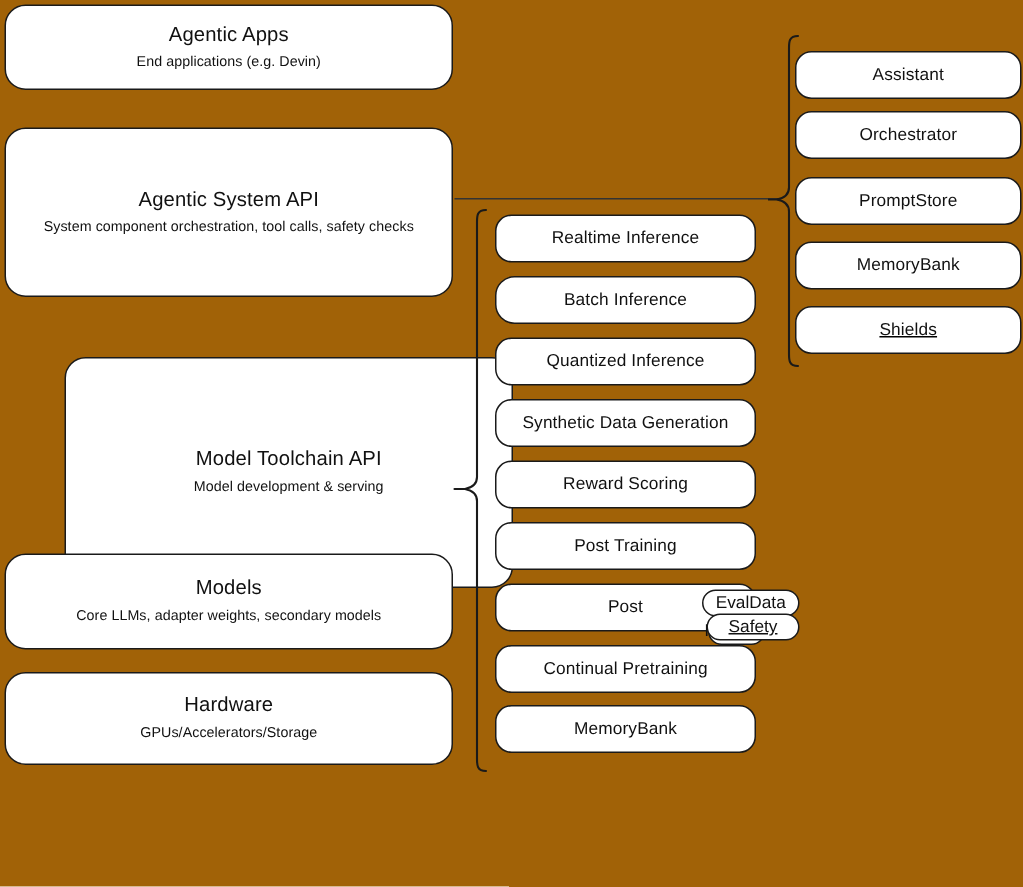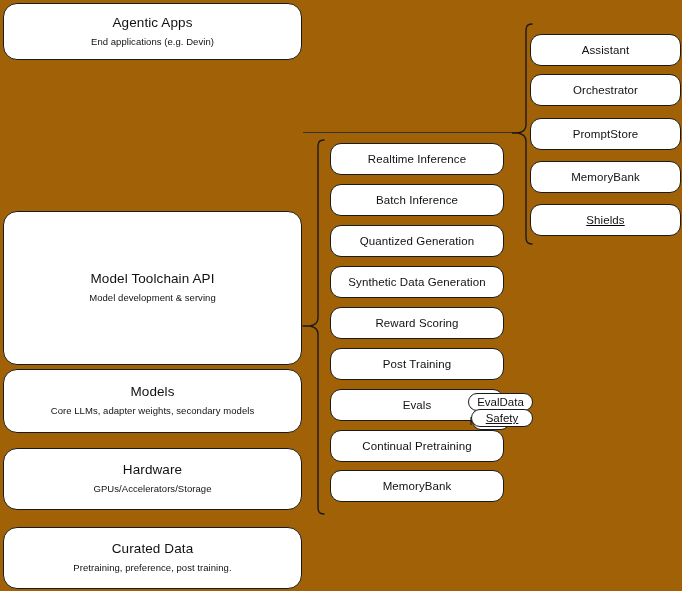--- a/index.html
+++ b/index.html
@@ -98,77 +98,77 @@
 </head>
 <body>
 
 <div id="canvas">
 
   <div class="box layer-box" style="top:3px; height:57px;">
     <div class="title">Agentic Apps</div>
     <div class="subtitle">End applications (e.g. Devin)</div>
   </div>
 
-
-  <div class="box layer-box" style="top:211px; height:154px;">
+  <div class="box layer-box" style="top:85px; height:113px;">
+    <div class="title">Agentic System API</div>
+    <div class="subtitle">System component orchestration, tool calls, safety checks</div>
+  </div>
+
+  <div class="box layer-box" style="top:238px; height:154px;margin-left:40px;">
     <div class="title">Model Toolchain API</div>
     <div class="subtitle">Model development &amp; serving</div>
   </div>
 
   <div class="box layer-box" style="top:369px; height:64px;">
     <div class="title">Models</div>
     <div class="subtitle">Core LLMs, adapter weights, secondary models</div>
   </div>
 
   <div class="box layer-box" style="top:448px; height:62px;">
     <div class="title">Hardware</div>
     <div class="subtitle">GPUs/Accelerators/Storage</div>
   </div>
 
-  <div class="box layer-box" style="top:527px; height:62px;">
-    <div class="title">Curated Data</div>
-    <div class="subtitle">Pretraining, preference, post training.</div>
-  </div>
 
   <div class="hline" style="left:303px; top:132px; width:217px;"></div>
 
   <div class="bracket" style="left:302px; top:138px; width:24px; height:378px;">
     <svg width="24" height="378" viewBox="0 0 24 378" fill="none">
       <path d="M22 2 C16 2, 16 6, 16 10 L16 180 C16 185, 13 187, 8 188 C13 189, 16 191, 16 196 L16 368 C16 372, 16 376, 22 376" stroke="#1a1a1a" stroke-width="1.4" fill="none" stroke-linecap="round"></path>
       <path d="M8 188 L1 188" stroke="#1a1a1a" stroke-width="1.4" stroke-linecap="round"></path>
     </svg>
   </div>
 
   <div class="bracket" style="left:512px; top:22px; width:22px; height:224px;">
     <svg width="22" height="224" viewBox="0 0 22 224" fill="none">
       <path d="M20 2 C14 2, 14 6, 14 10 L14 103 C14 108, 11 110, 6 111 C11 112, 14 114, 14 119 L14 214 C14 218, 14 222, 20 222" stroke="#1a1a1a" stroke-width="1.4" fill="none" stroke-linecap="round"></path>
       <path d="M6 111 L0 111" stroke="#1a1a1a" stroke-width="1.4" stroke-linecap="round"></path>
     </svg>
   </div>
 
   <div class="box mid-box" style="top:143px;">
     <div class="title">Realtime Inference</div>
   </div>
-  <div class="box mid-box" style="top:184px;">
+  <div class="box mid-box" style="top:184px;border-radius:13px;">
     <div class="title">Batch Inference</div>
   </div>
   <div class="box mid-box" style="top:225px;">
-    <div class="title">Quantized Generation</div>
+    <div class="title">Quantized Inference</div>
   </div>
   <div class="box mid-box" style="top:266px;">
     <div class="title">Synthetic Data Generation</div>
   </div>
   <div class="box mid-box" style="top:307px;">
     <div class="title">Reward Scoring</div>
   </div>
   <div class="box mid-box" style="top:348px;">
     <div class="title">Post Training</div>
   </div>
   <div class="box mid-box" style="top:389px;">
-    <div class="title">Evals</div>
+    <div class="title">Post</div>
   </div>
   <div class="box mid-box" style="top:430px;">
     <div class="title">Continual Pretraining</div>
   </div>
   <div class="box mid-box" style="top:470px;">
     <div class="title">MemoryBank</div>
   </div>
 
   <div class="pill" style="left:472px; top:376px; width:38px; height:18px;margin-top:36px;">
     <span>Harness</span>

